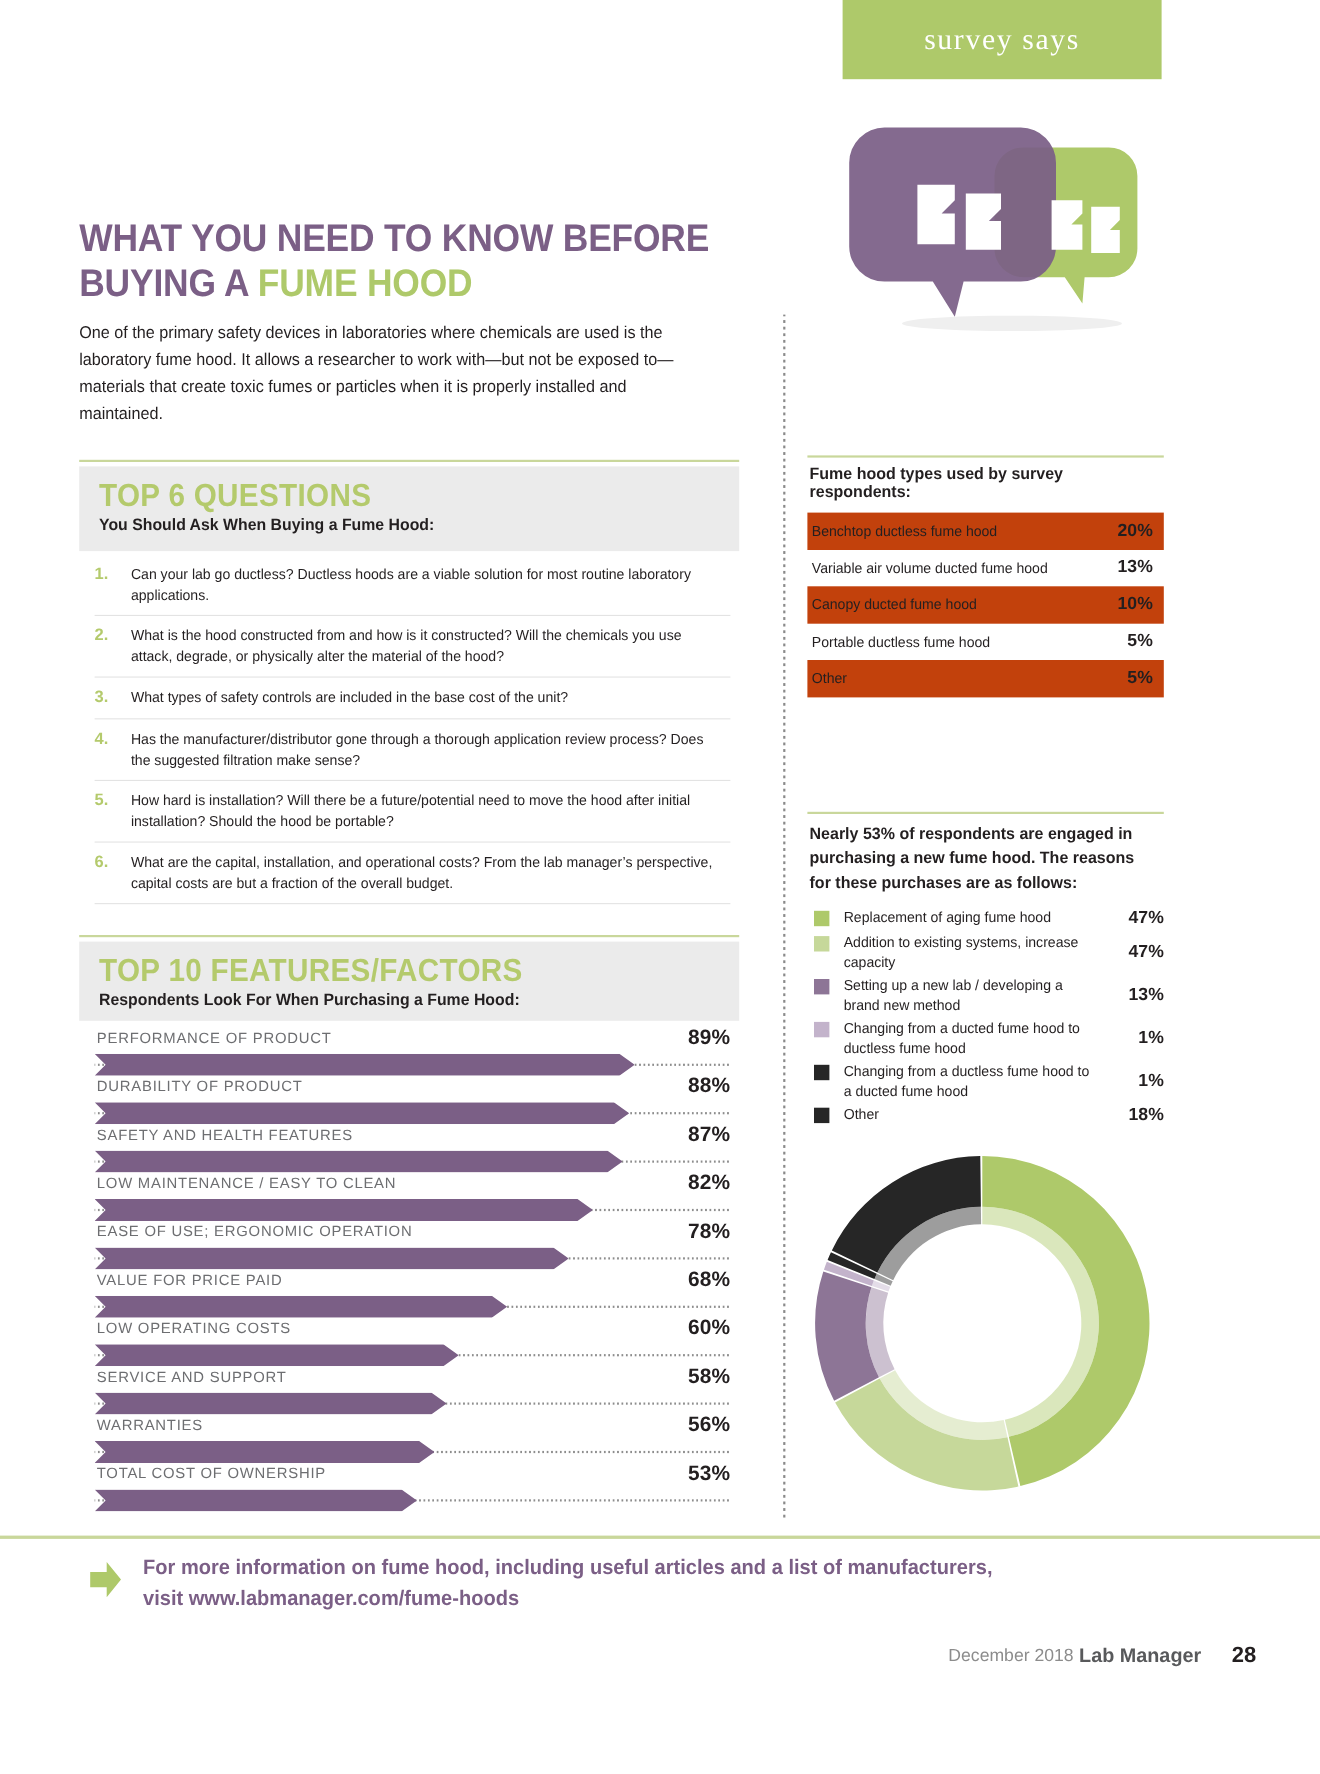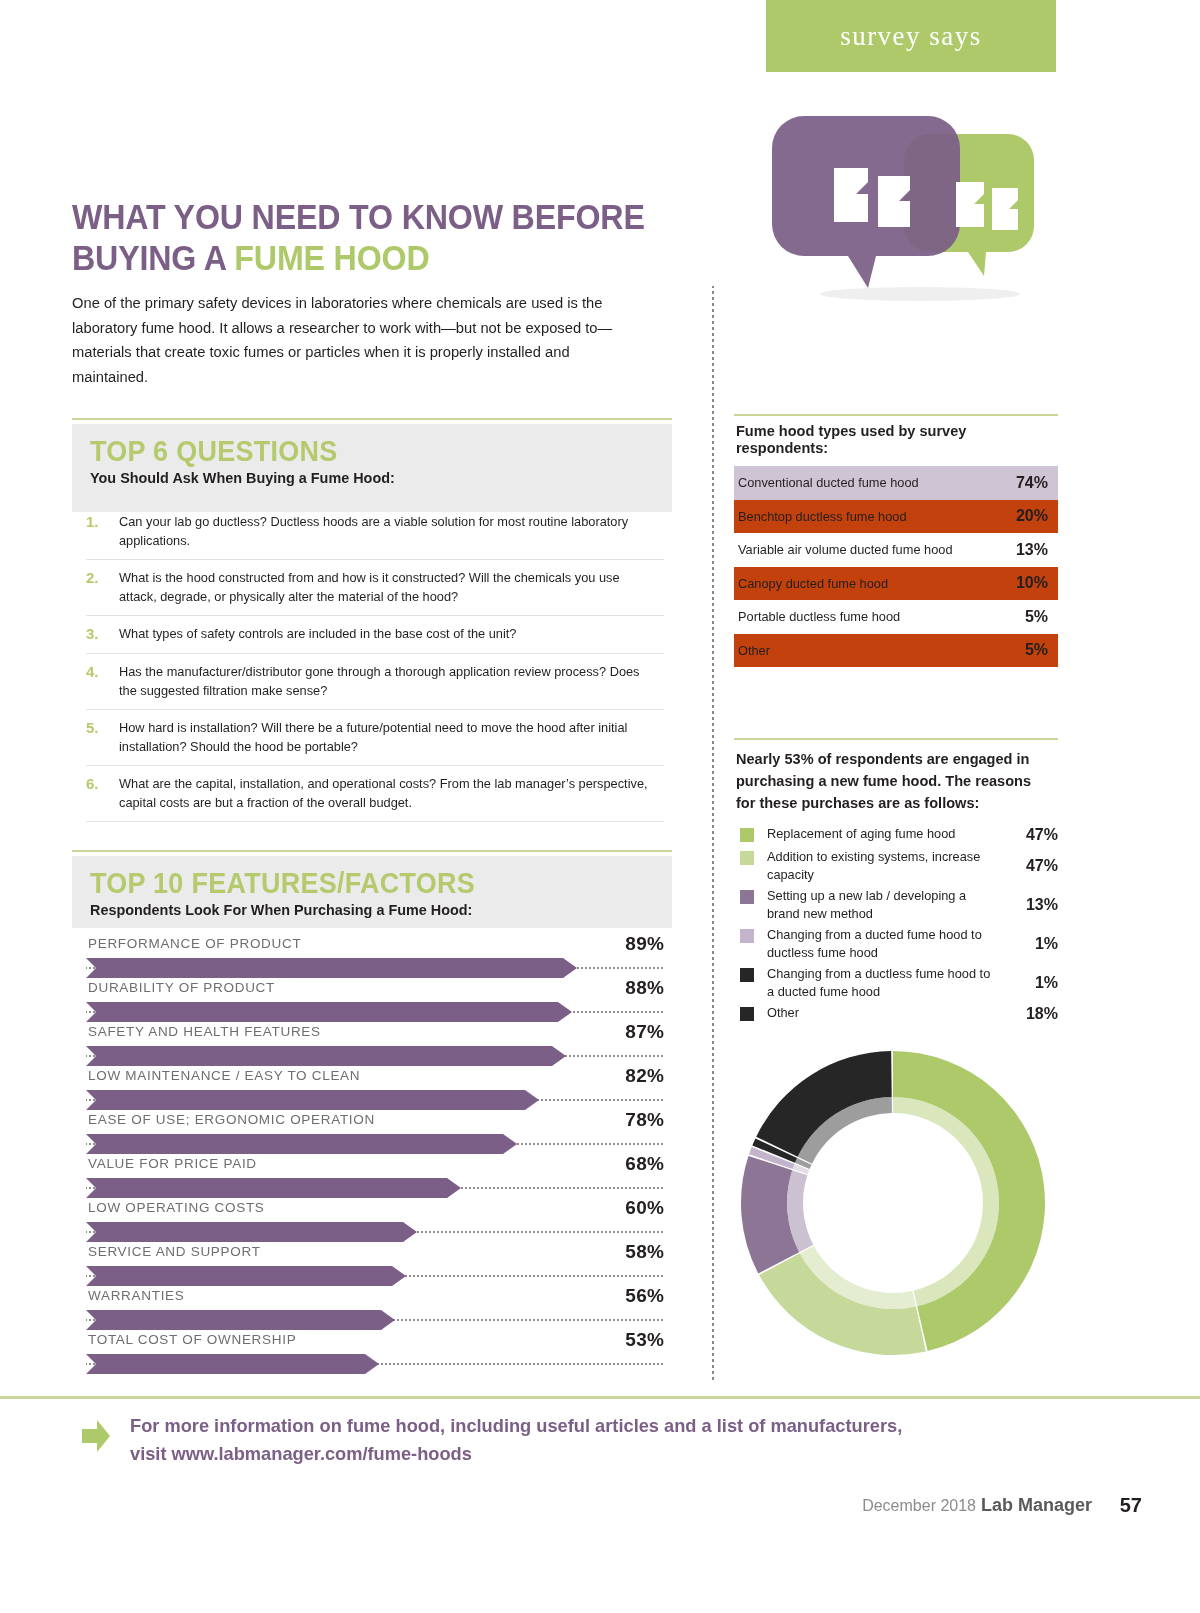--- a/index.html
+++ b/index.html
@@ -338,21 +338,21 @@
 
   <div class="title-block">
     <div class="title-line">WHAT YOU NEED TO KNOW BEFORE</div>
     <div class="title-line"><span>BUYING A </span><span class="title-green">FUME HOOD</span></div>
   </div>
   <div class="intro">One of the primary safety devices in laboratories where chemicals are used is the laboratory fume hood. It allows a researcher to work with—but not be exposed to—materials that create toxic fumes or particles when it is properly installed and maintained.</div>
 
   <div class="v-divider"></div>
 
   <div class="rule-green" style="left:72px; top:418px; width:600px;"></div>
-  <div class="headbar" style="left:72px; top:424px; width:600px; height:88px;">
+  <div class="headbar" style="left:72px; top:424px; width:600px; height:77px;">
     <h2>TOP 6 QUESTIONS</h2>
     <h3>You Should Ask When Buying a Fume Hood:</h3>
   </div>
   <div class="q-list" id="q-list">
       <div class="q-item">
         <div class="q-num">1.</div>
         <div class="q-text">Can your lab go ductless? Ductless hoods are a viable solution for most routine laboratory applications.</div>
       </div>
       <div class="q-item">
         <div class="q-num">2.</div>
@@ -461,24 +461,20 @@
           <div class="bar-dots"></div>
           <div class="bar-fill" style="width: 293px; background: rgb(123, 95, 134); clip-path: polygon(0px 0px, calc(100% - 14px) 0px, 100% 50%, calc(100% - 14px) 100%, 0px 100%, 10px 50%);"></div>
         </div>
       </div>
     </div>
 
   <div class="rule-green" style="left:734px; top:414px; width:324px;"></div>
   <div class="types-wrap">
     <div class="types-title">Fume hood types used by survey respondents:</div>
     <div id="types-rows">
-        <div class="type-row hl">
-          <span class="type-name">Conventional ducted fume hood</span>
-          <span class="type-pct">74%</span>
-        </div>
         <div class="type-row alt">
           <span class="type-name">Benchtop ductless fume hood</span>
           <span class="type-pct">20%</span>
         </div>
         <div class="type-row">
           <span class="type-name">Variable air volume ducted fume hood</span>
           <span class="type-pct">13%</span>
         </div>
         <div class="type-row alt">
           <span class="type-name">Canopy ducted fume hood</span>
@@ -550,15 +546,15 @@
   <div class="footer-rule"></div>
   <svg class="cta-arrow" viewBox="0 0 34 36">
     <path d="M4 11 h15 v-9 l13 16 -13 16 v-9 h-15 z" fill="#aec96a"></path>
   </svg>
   <div class="cta-text">
     <div>For more information on fume hood, including useful articles and a list of manufacturers,</div>
     <div>visit www.labmanager.com/fume-hoods</div>
   </div>
   <div class="pg-date">December 2018</div>
   <div class="pg-brand">Lab Manager</div>
-  <div class="pg-num">57</div>
+  <div class="pg-num">28</div>
 
 </div>
 
 </body></html>

